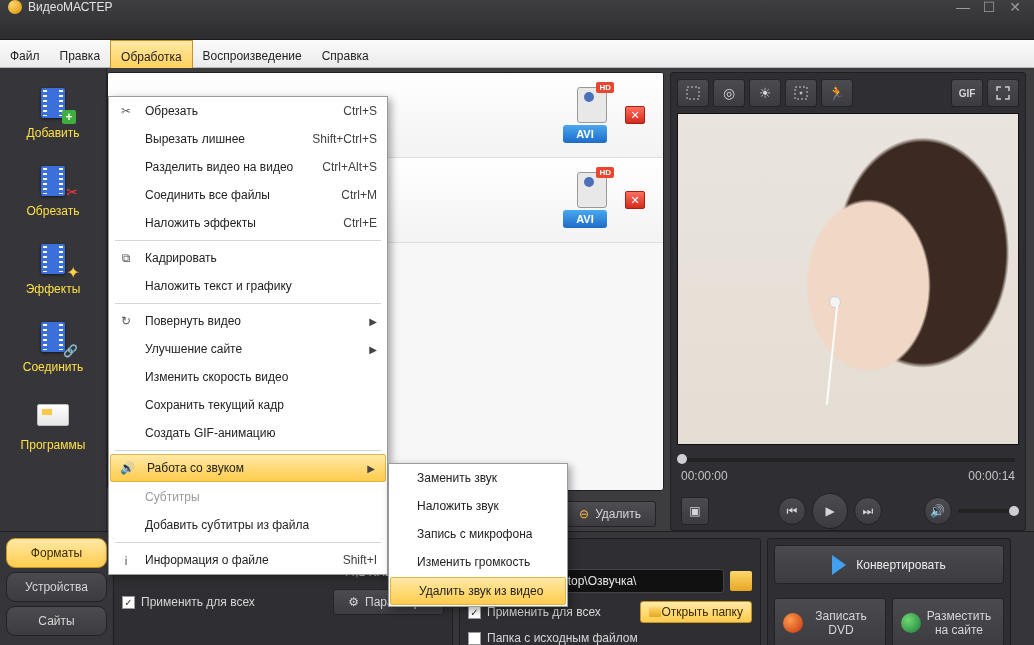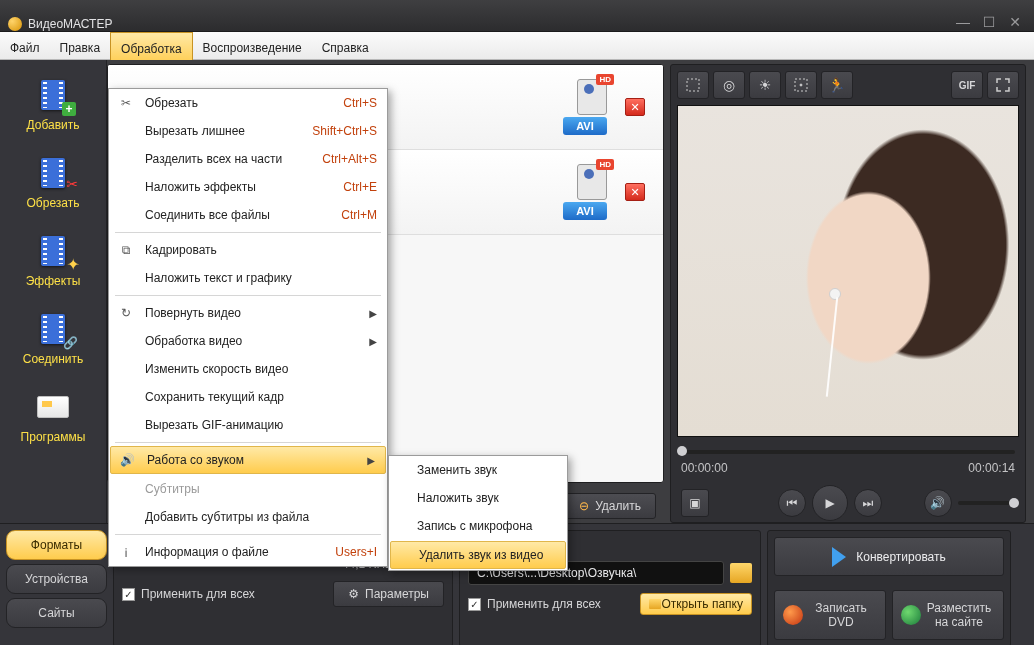--- a/index.html
+++ b/index.html
@@ -1,17 +1,17 @@
 <!DOCTYPE html>
 <html><head>
 <meta charset="utf-8">
 <style>
 *{margin:0;padding:0;box-sizing:border-box;font-family:Tahoma,Arial,sans-serif;font-size:12px;-webkit-font-smoothing:antialiased}
 body{width:1034px;height:645px;background:#3a3a3c;overflow:hidden;color:#d6d6d8}
-.titlebar{height:32px;background:linear-gradient(#3f3f41,#2c2c2e);display:flex;align-items:flex-end;padding:0 8px;border-bottom:1px solid #1b1b1c}
+.titlebar{height:40px;background:linear-gradient(#3f3f41,#2c2c2e);display:flex;align-items:flex-start;padding:0 8px;border-bottom:1px solid #1b1b1c}
 .titlebar .icon{width:14px;height:14px;border-radius:50%;background:radial-gradient(circle at 30% 30%,#ffd46b,#d89305);margin-right:6px}
 .titlebar .ttl{flex:1;color:#e2e2e4;font-size:12px}
 .titlebar .wbtn{width:22px;height:16px;margin-left:4px;text-align:center;color:#9a9a9c;cursor:pointer;font-size:14px;line-height:14px}
 .menubar{height:28px;background:linear-gradient(#fbfbfb,#ebebeb);display:flex;align-items:stretch;border-bottom:1px solid #b8b8b8}
 .menubar .mi{display:flex;align-items:center;padding:16px 10px;color:#222;cursor:pointer}
 .menubar .mi.active{background:linear-gradient(#ffe9a6,#ffcc4d);border:1px solid #c89323;border-bottom:none}
 .body{position:relative;height:593px;background:#3d3d40}
 .sidebar{position:absolute;left:0;top:0;width:107px;height:100%;background:#35353a;padding:8px 6px;border-right:1px solid #232326}
 .sbtn{display:flex;flex-direction:column;align-items:center;gap:4px;padding:8px 0;margin-bottom:6px;cursor:pointer;border-radius:3px}
 .sbtn .ico{width:38px;height:38px;display:flex;align-items:center;justify-content:center;position:relative}
@@ -84,21 +84,21 @@
 .actrow{display:flex;gap:6px;margin-top:6px}
 .actbtn{flex:1;height:50px;background:linear-gradient(#4a4a4f,#3b3b40);border:1px solid #232326;border-radius:3px;display:flex;flex-direction:column;align-items:center;justify-content:center;gap:2px;color:#d6d6d8;cursor:pointer;font-size:11px;text-align:center;position:relative}
 .actbtn .orb{width:20px;height:20px;border-radius:50%;position:absolute;left:8px;top:14px}
 .actbtn .txt{margin-left:22px;line-height:1.2}
 
 .menu{position:absolute;background:#fff;border:1px solid #9b9b9b;box-shadow:3px 3px 8px rgba(0,0,0,.35);z-index:50}
 .menu1{left:108px;top:28px;width:280px}
 .mrow{display:flex;align-items:center;height:28px;padding:0 10px 0 36px;color:#222;cursor:pointer;position:relative}
 .mrow.disabled{color:#9a9a9a}
 .mrow.hl{background:linear-gradient(#ffe9a6,#ffcc4d);border:1px solid #e0b64b;border-radius:2px;margin:1px}
-.mrow .sc{margin-left:auto;color:#c2410c}
+.mrow .sc{margin-left:auto;color:#404040}
 .mrow .arrow{margin-left:auto;font-size:10px;color:#444}
 .mrow .mic{position:absolute;left:8px;width:18px;height:18px;display:flex;align-items:center;justify-content:center;color:#555}
 .msep{height:1px;background:#d6d6d6;margin:3px 6px}
 .menu2{left:388px;top:395px;width:180px}
 .menu2 .mrow{padding-left:28px}
 svg{display:block}
 </style>
 </head>
 <body>
 
@@ -284,20 +284,24 @@
       <div style="display:flex;align-items:center">
         <label class="chkrow">
             <span class="chk">✓</span>
             <span>Применить для всех</span>
           </label>
         <div class="openbtn">
             <span style="width:12px;height:10px;background:linear-gradient(#ffd76b,#e6a623);border-radius:1px"></span>
             <span>Открыть папку</span>
           </div>
       </div>
+      <label class="chkrow">
+          <span class="chk"></span>
+          <span>Папка с исходным файлом</span>
+        </label>
     </div>
     <div class="panel p3">
       <div class="convbtn">
           <div class="convarrow"></div>
           <span>Конвертировать</span>
         </div>
       <div class="actrow">
         <div class="actbtn">
             <div class="orb" style="background:radial-gradient(circle at 35% 35%,#ff9a4b,#c33310)"></div>
             <div class="txt"><span>Записать</span><br><span>DVD</span></div>
@@ -314,84 +318,87 @@
       <div class="mrow">
         <span class="mic">✂</span>
         <span>Обрезать</span>
         <span class="sc">Ctrl+S</span>
       </div>
       <div class="mrow">
         <span>Вырезать лишнее</span>
         <span class="sc">Shift+Ctrl+S</span>
       </div>
       <div class="mrow">
-        <span>Разделить всех на части</span>
+        <span>Разделить видео на видео</span>
         <span class="sc">Ctrl+Alt+S</span>
+      </div>
+      <div class="mrow">
+        <span>Соединить все файлы</span>
+        <span class="sc">Ctrl+M</span>
       </div>
       <div class="mrow">
         <span>Наложить эффекты</span>
         <span class="sc">Ctrl+E</span>
-      </div>
-      <div class="mrow">
-        <span>Соединить все файлы</span>
-        <span class="sc">Ctrl+M</span>
       </div>
       <div class="msep"></div>
       <div class="mrow">
         <span class="mic">⧉</span>
         <span>Кадрировать</span>
       </div>
       <div class="mrow">
         <span>Наложить текст и графику</span>
       </div>
       <div class="msep"></div>
       <div class="mrow">
         <span class="mic">↻</span>
         <span>Повернуть видео</span>
         <span class="arrow">▶</span>
       </div>
       <div class="mrow">
-        <span>Обработка видео</span>
+        <span>Улучшение сайте</span>
         <span class="arrow">▶</span>
       </div>
       <div class="mrow">
         <span>Изменить скорость видео</span>
       </div>
       <div class="mrow">
         <span>Сохранить текущий кадр</span>
       </div>
       <div class="mrow">
-        <span>Вырезать GIF-анимацию</span>
+        <span>Создать GIF-анимацию</span>
       </div>
       <div class="msep"></div>
       <div class="mrow hl">
         <span class="mic">🔊</span>
         <span>Работа со звуком</span>
         <span class="arrow">▶</span>
       </div>
       <div class="mrow disabled">
         <span>Субтитры</span>
       </div>
       <div class="mrow">
         <span>Добавить субтитры из файла</span>
       </div>
       <div class="msep"></div>
       <div class="mrow">
         <span class="mic">ℹ</span>
         <span>Информация о файле</span>
-        <span class="sc">Users+I</span>
+        <span class="sc">Shift+I</span>
       </div>
     </div>
   <div class="menu menu2" id="menu2">
       <div class="mrow">
         <span>Заменить звук</span>
       </div>
       <div class="mrow">
         <span>Наложить звук</span>
       </div>
       <div class="mrow">
         <span>Запись с микрофона</span>
+      </div>
+      <div class="mrow">
+        <span>Изменить громкость</span>
       </div>
       <div class="mrow hl">
         <span>Удалить звук из видео</span>
       </div>
     </div>
 </div>
 
 </body></html>

